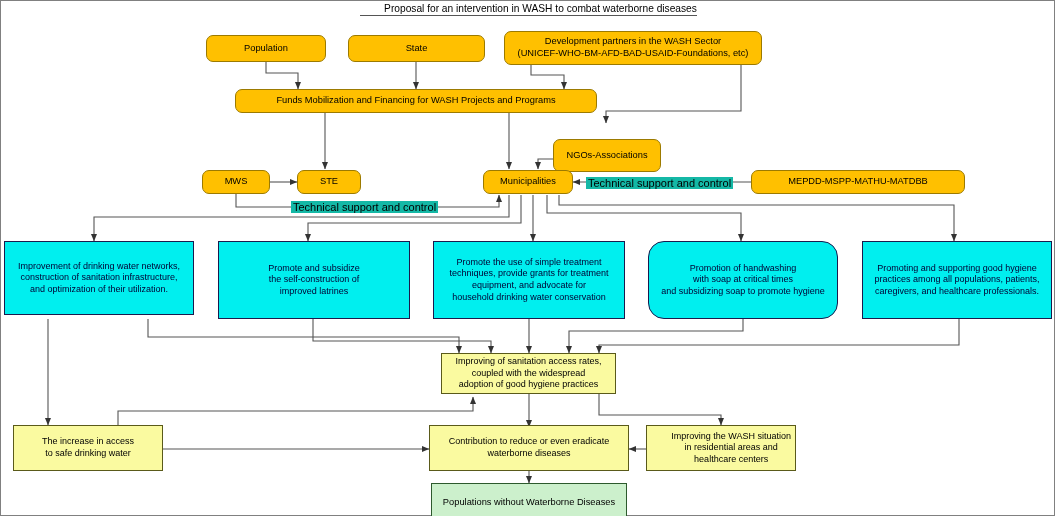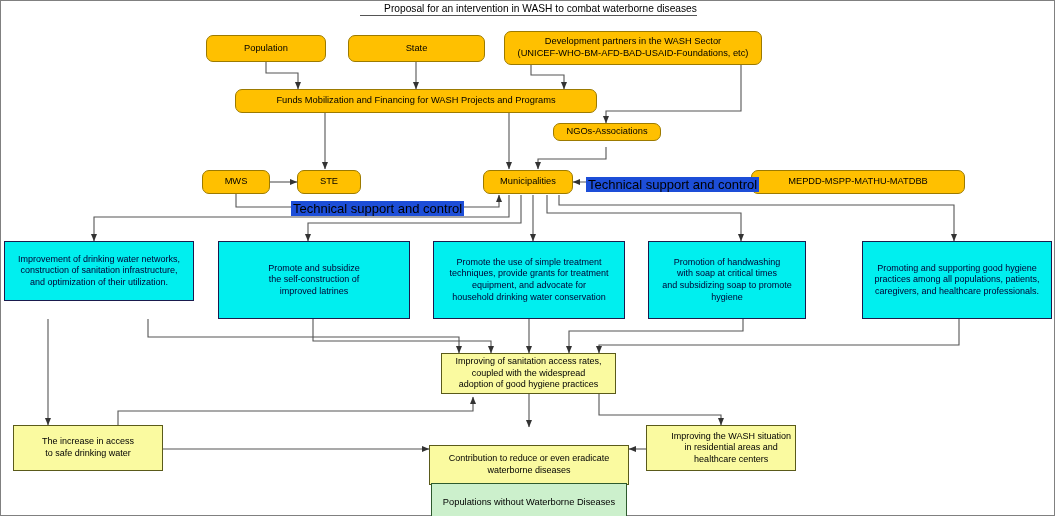--- a/index.html
+++ b/index.html
@@ -67,22 +67,22 @@
     color: #000000;
     z-index: 6;
   }
   #page-title span {
     border-bottom: 1px solid #555555;
     padding-bottom: 1px;
     padding-left: 24px;
   }
   .edge-label {
     position: absolute;
-    background: #1d4ed8;
-    font-size: 13px;
+    background: #14b8a6;
+    font-size: 11px;
     color: #000000;
     padding: 0 2px;
     white-space: nowrap;
     z-index: 6;
   }
 </style>
 </head>
 <body>
 
 <div id="diagram-root">
@@ -157,21 +157,21 @@
 
   <div class="node n-yellow" style="left:503px; top:30px; width:258px; height:34px; white-space:pre-line;">
     <span>Development partners in the WASH Sector
 (UNICEF-WHO-BM-AFD-BAD-USAID-Foundations, etc)</span>
   </div>
 
   <div class="node n-yellow" style="left:234px; top:88px; width:362px; height:24px;">
     <span>Funds Mobilization and Financing for WASH Projects and Programs</span>
   </div>
 
-  <div class="node n-yellow" style="left:552px; top:122px; width:108px; height:18px;">
+  <div class="node n-yellow" style="left:552px; top:138px; width:108px; height:33px;">
     <span>NGOs-Associations</span>
   </div>
 
   <div class="node n-yellow" style="left:201px; top:169px; width:68px; height:24px;">
     <span>MWS</span>
   </div>
 
   <div class="node n-yellow" style="left:296px; top:169px; width:64px; height:24px;">
     <span>STE</span>
   </div>
@@ -185,40 +185,40 @@
   </div>
 
   <div class="edge-label" style="left:290px; top:200px;">
     <span>Technical support and control</span>
   </div>
 
   <div class="edge-label" style="left:585px; top:176px;">
     <span>Technical support and control</span>
   </div>
 
-  <div class="node n-cyan" style="left:3px; top:240px; width:190px; height:60px; white-space:pre-line;">
+  <div class="node n-cyan" style="left:3px; top:240px; width:190px; height:74px; white-space:pre-line;">
     <span>Improvement of drinking water networks,
 construction of sanitation infrastructure,
 and optimization of their utilization.</span>
   </div>
 
   <div class="node n-cyan" style="left:217px; top:240px; width:192px; height:78px; white-space:pre-line;">
     <span>Promote and subsidize
 the self-construction of
 improved latrines</span>
   </div>
 
   <div class="node n-cyan" style="left:432px; top:240px; width:192px; height:78px; white-space:pre-line;">
     <span>Promote the use of simple treatment
 techniques,  provide grants for treatment
 equipment, and advocate for
 household drinking water conservation</span>
   </div>
 
-  <div class="node n-cyan" style="left:647px; top:240px; width:158px; height:78px; white-space:pre-line;">
+  <div class="node n-cyan" style="left:647px; top:240px; width:190px; height:78px; white-space:pre-line;border-radius:16px;">
     <span>Promotion of handwashing
 with soap at critical times
 and subsidizing soap to promote hygiene</span>
   </div>
 
   <div class="node n-cyan" style="left:861px; top:240px; width:190px; height:78px; white-space:pre-line;">
     <span>Promoting and supporting good hygiene
 practices among all populations, patients,
 caregivers, and healthcare professionals.</span>
   </div>
@@ -227,21 +227,21 @@
     <span>The increase in access
 to safe drinking water</span>
   </div>
 
   <div class="node n-pale" style="left:440px; top:352px; width:175px; height:41px; white-space:pre-line;">
     <span>Improving of sanitation access rates,
 coupled with the widespread
 adoption of good hygiene practices</span>
   </div>
 
-  <div class="node n-pale" style="left:428px; top:424px; width:200px; height:40px; white-space:pre-line;margin-top:20px;">
+  <div class="node n-pale" style="left:428px; top:424px; width:200px; height:46px; white-space:pre-line;">
     <span>Contribution to reduce or even eradicate
 waterborne diseases</span>
   </div>
 
   <div class="node n-pale" style="left:645px; top:424px; width:150px; height:46px; white-space:pre-line;justify-content:flex-end;">
     <span>Improving the WASH situation
 in residential areas and
 healthcare centers</span>
   </div>
 

